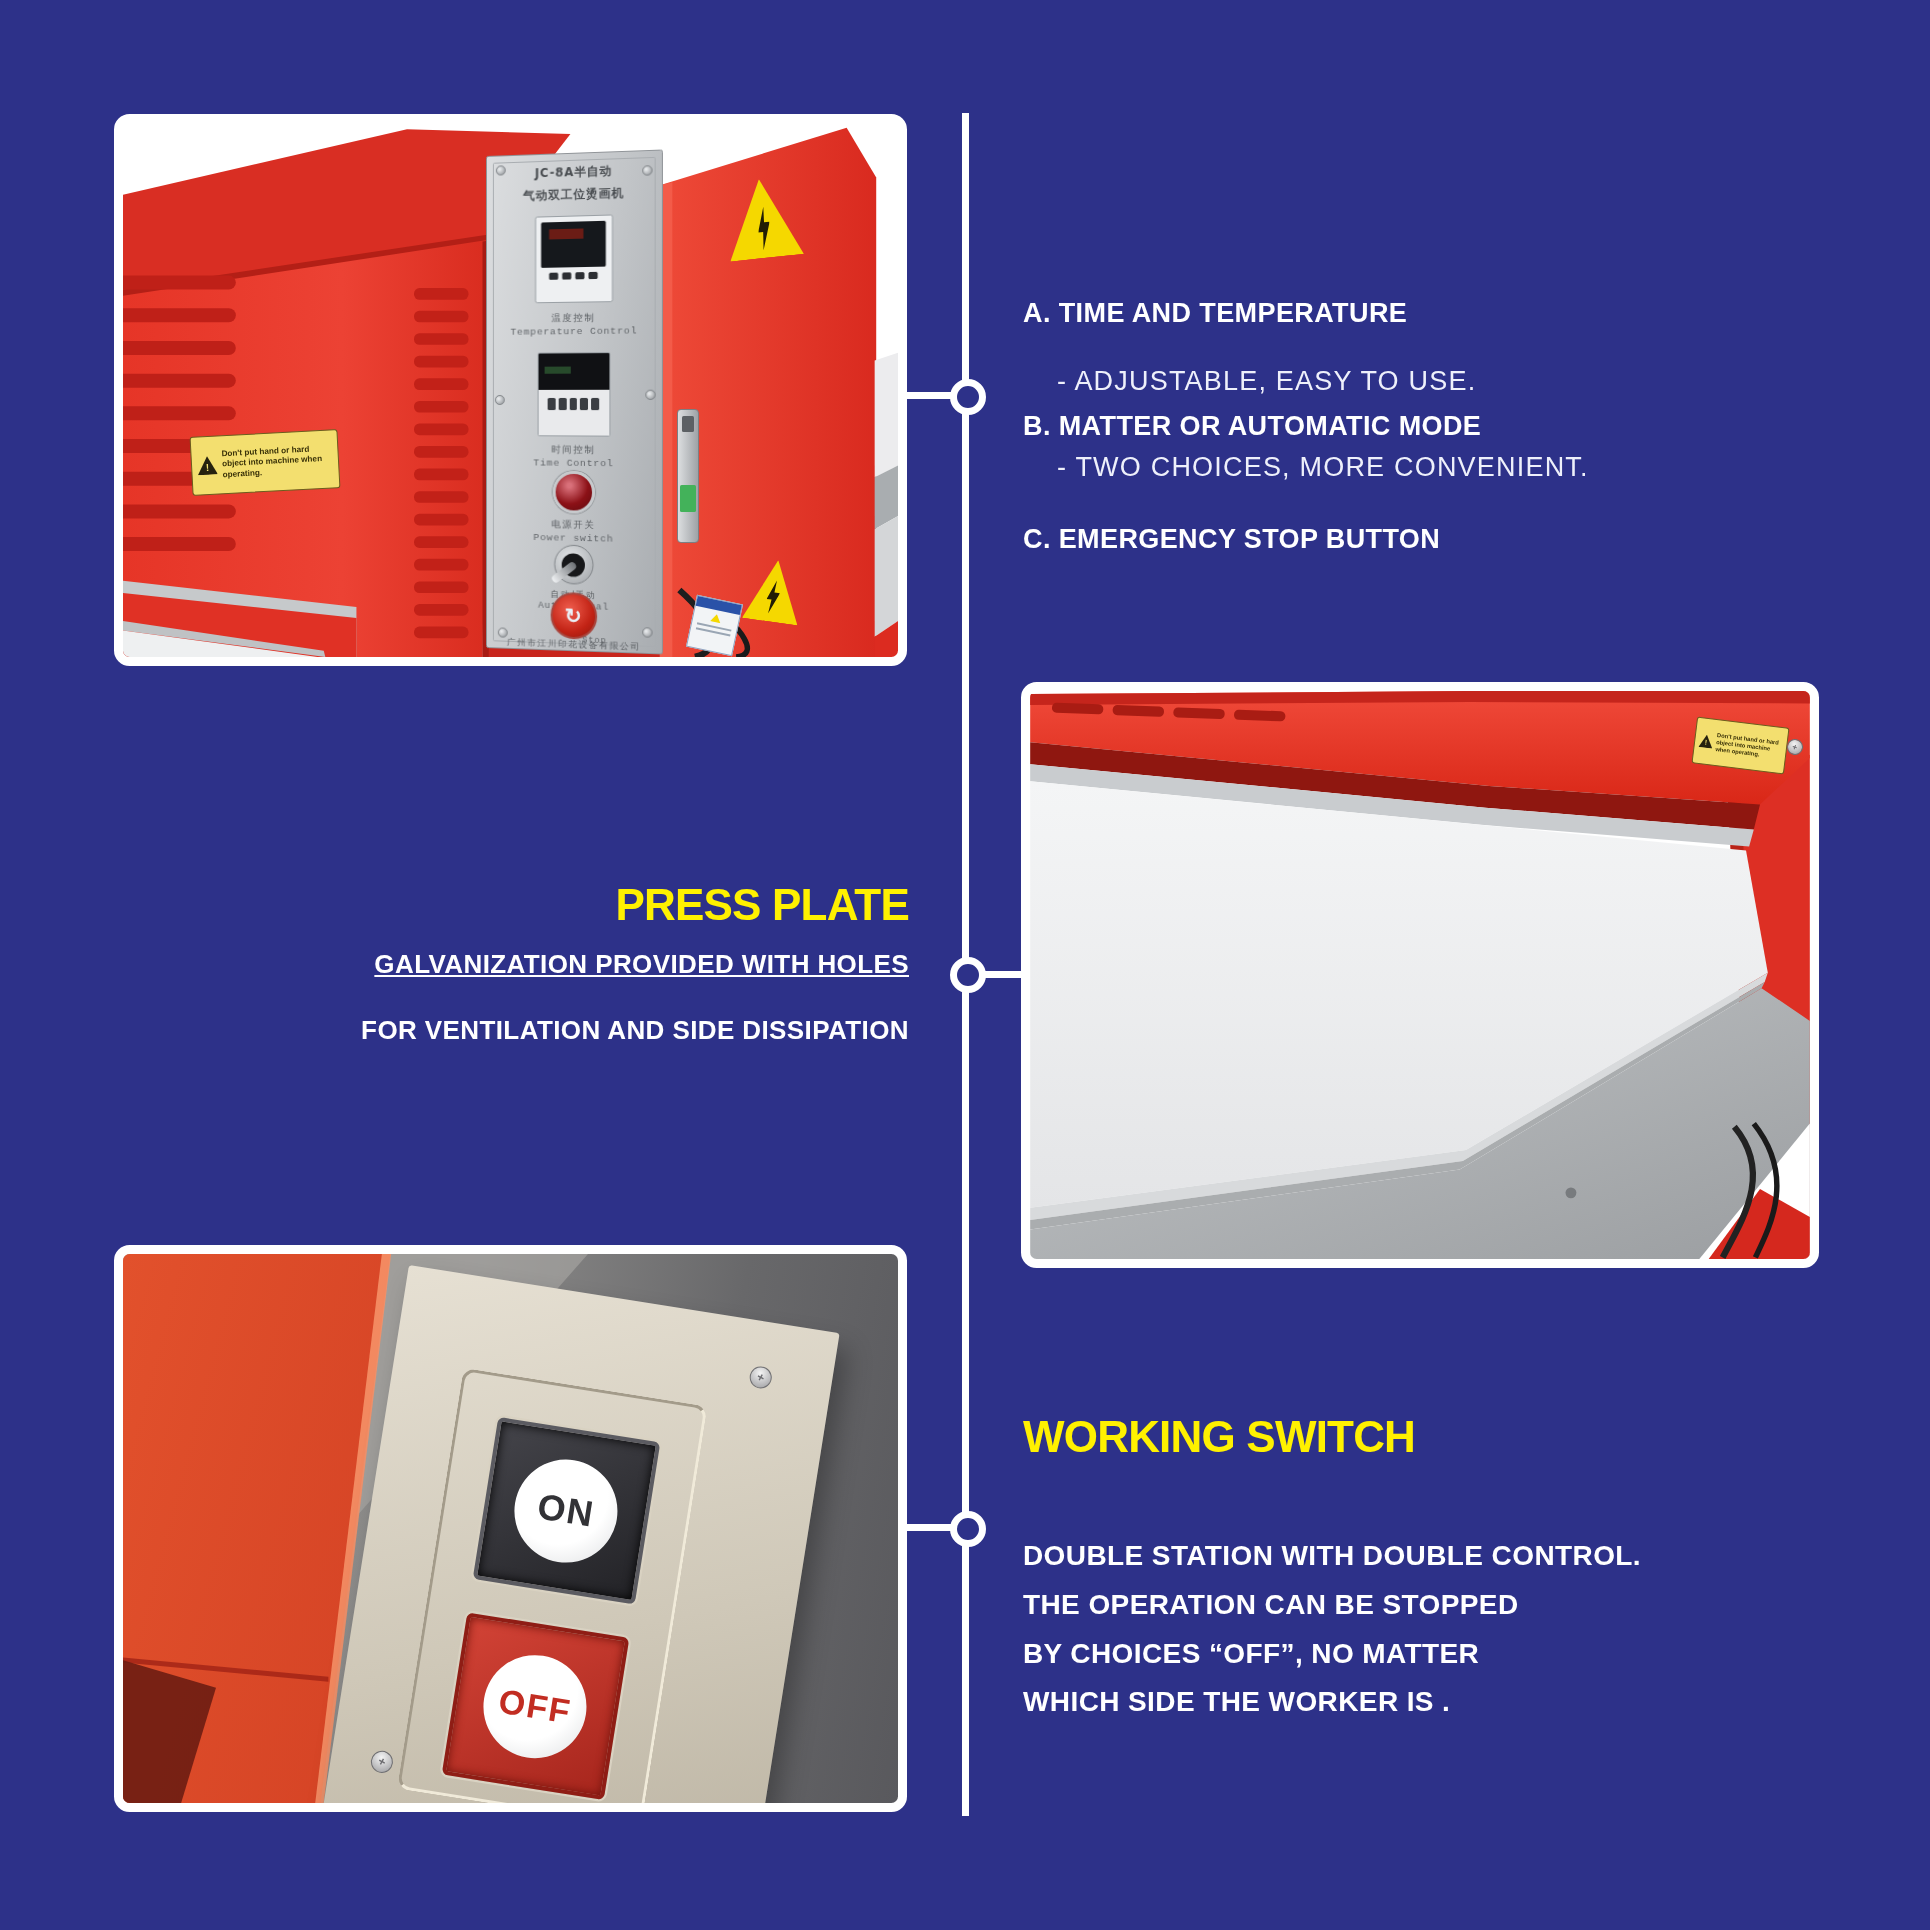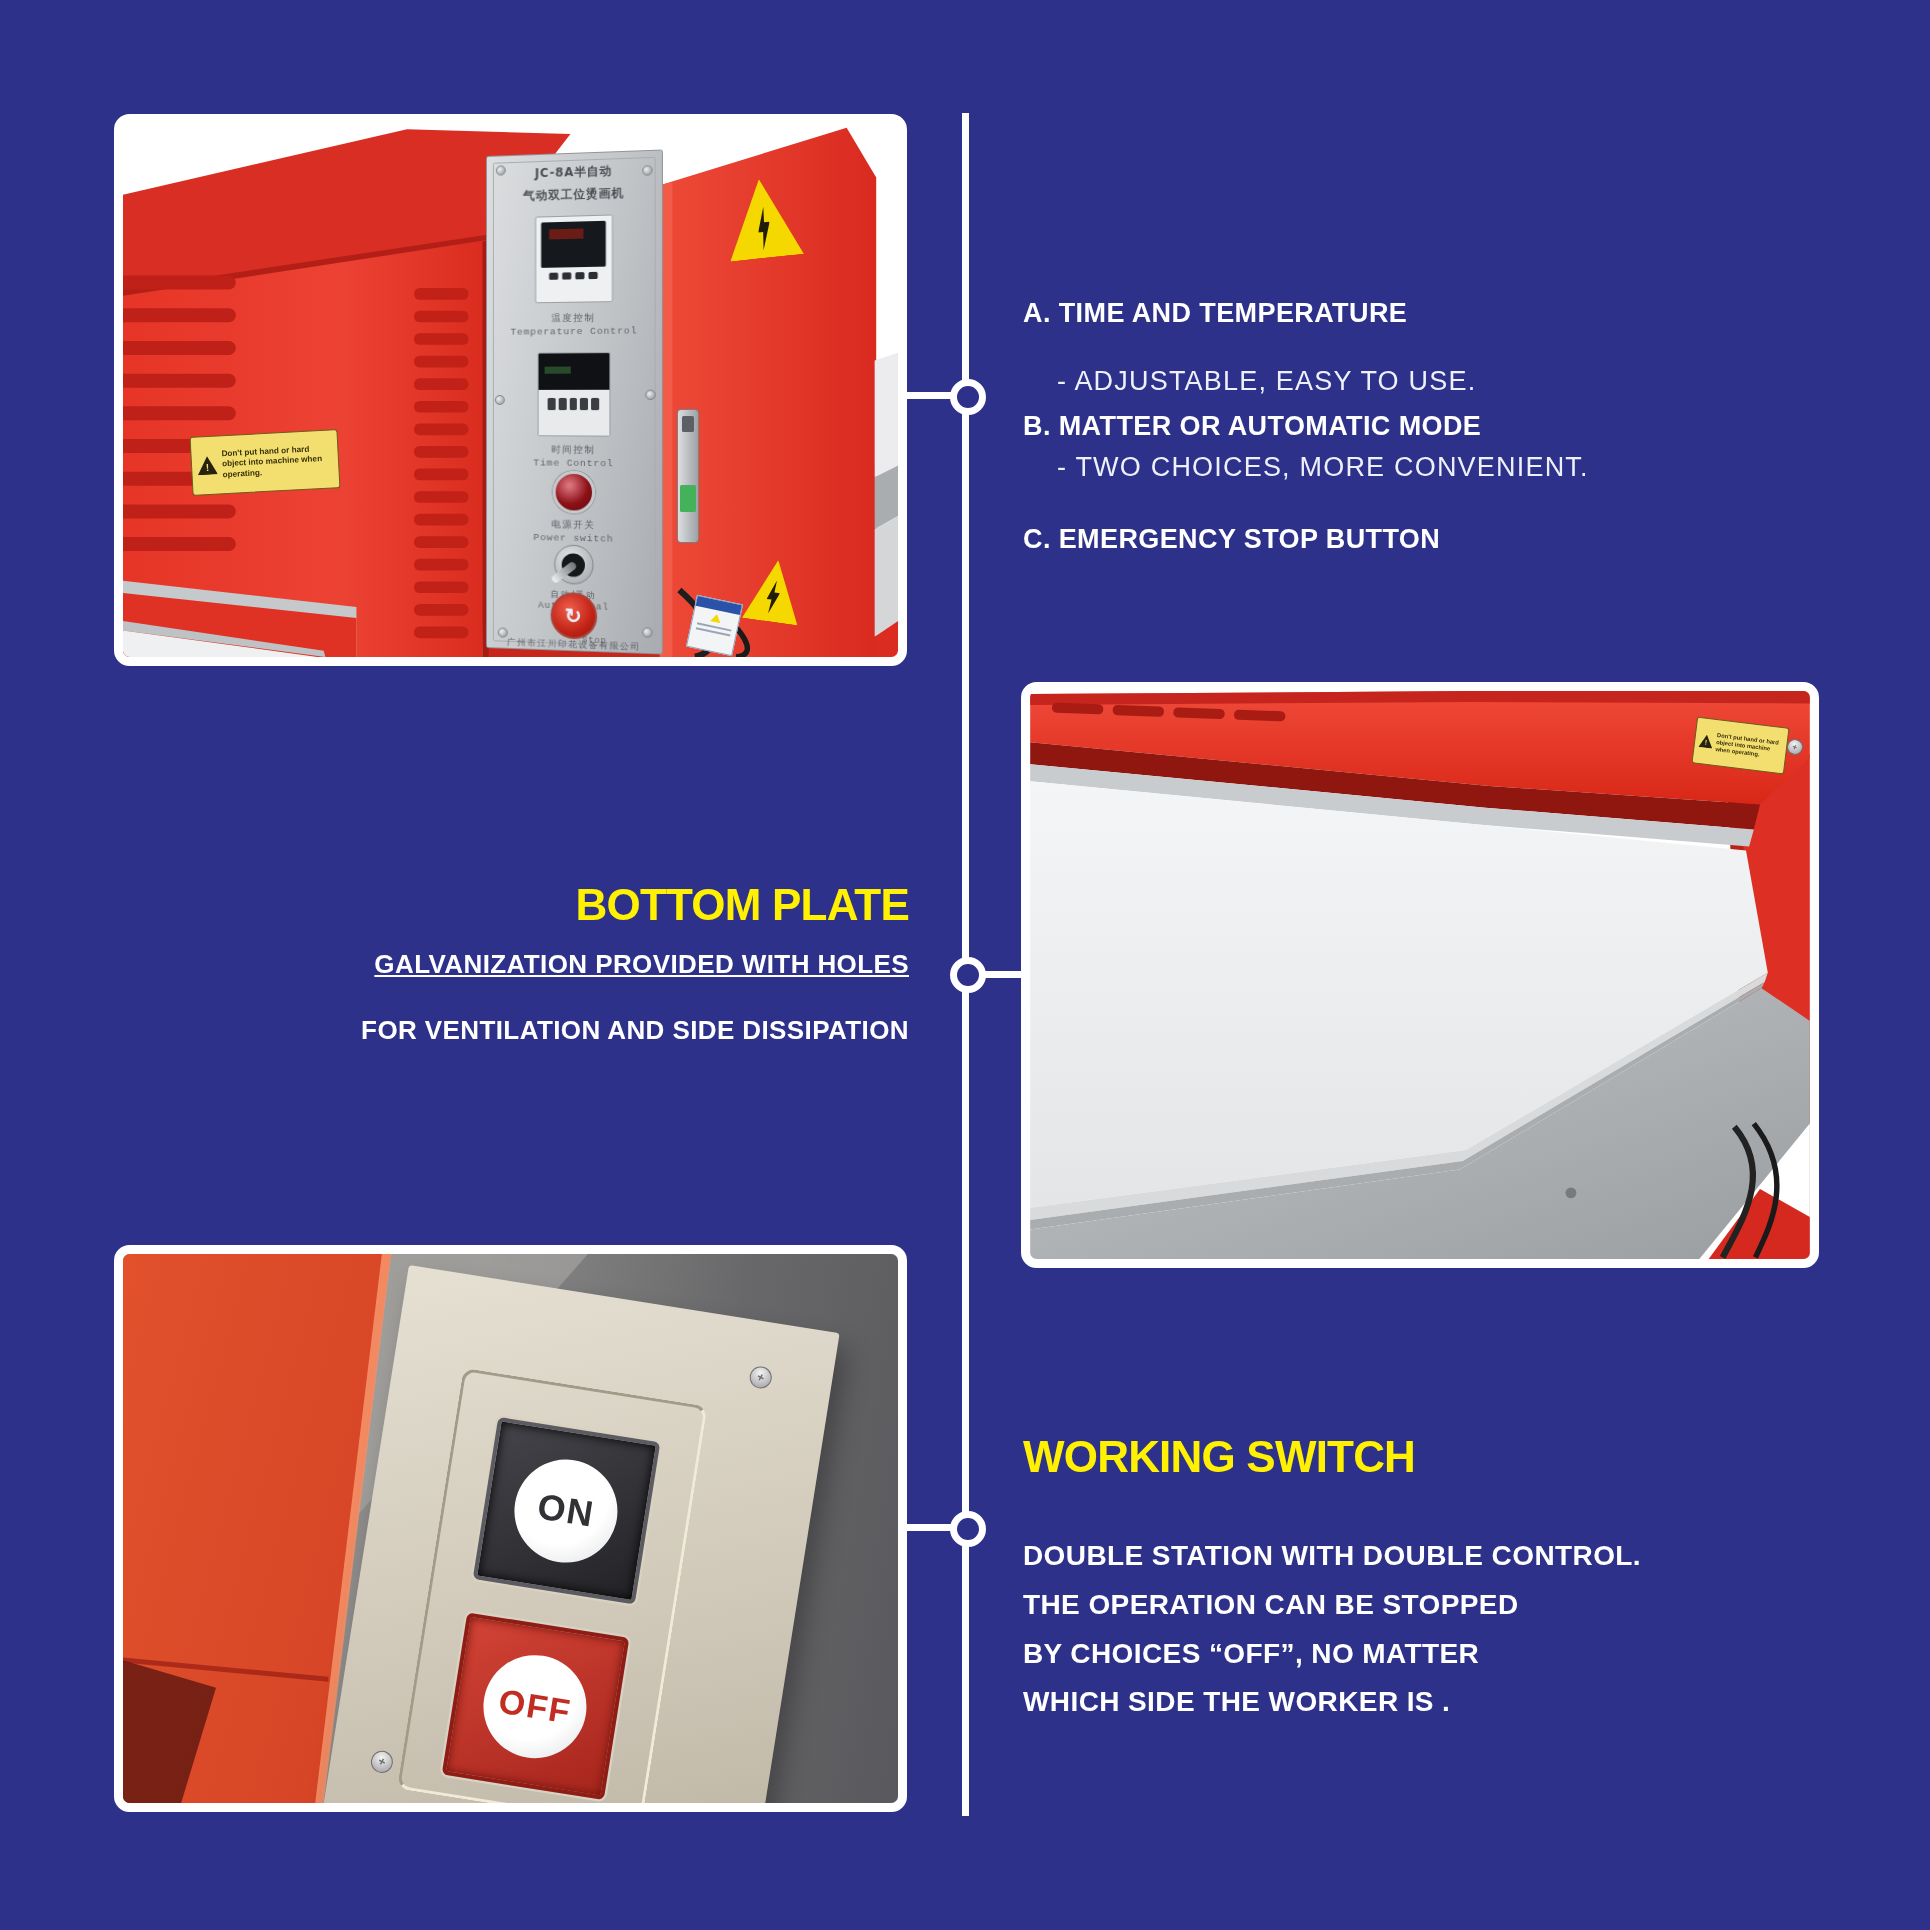--- a/index.html
+++ b/index.html
@@ -364,24 +364,24 @@
   <div class="node" style="left:950px;top:379px;"></div>
   <div class="node" style="left:950px;top:957px;"></div>
   <div class="node" style="left:950px;top:1511px;"></div>
 
   <div class="t-line dd-head" style="left:1023px;top:300px;">A. TIME AND TEMPERATURE</div>
   <div class="t-line dd-det" style="left:1057px;top:340px;margin-top:28px;">- ADJUSTABLE, EASY TO USE.</div>
   <div class="t-line dd-head" style="left:1023px;top:413px;">B. MATTER OR AUTOMATIC MODE</div>
   <div class="t-line dd-det" style="left:1057px;top:454px;">- TWO CHOICES, MORE CONVENIENT.</div>
   <div class="t-line dd-head" style="left:1023px;top:526px;">C. EMERGENCY STOP BUTTON</div>
 
-  <div class="t-line sec-title r-anchor" style="top:883px;">BOTTOM PLATE</div>
+  <div class="t-line sec-title r-anchor" style="top:883px;">PRESS PLATE</div>
   <div class="t-line bp-line r-anchor" style="top:951px;text-decoration:underline;">GALVANIZATION PROVIDED WITH HOLES</div>
   <div class="t-line bp-line r-anchor" style="top:1017px;">FOR VENTILATION AND SIDE DISSIPATION</div>
 
-  <div class="t-line sec-title" style="left:1023px;top:1415px;margin-top:20px;">WORKING SWITCH</div>
+  <div class="t-line sec-title" style="left:1023px;top:1415px;">WORKING SWITCH</div>
   <div class="t-line ws-line" style="left:1023px;top:1542px;">DOUBLE STATION WITH DOUBLE CONTROL.</div>
   <div class="t-line ws-line" style="left:1023px;top:1591px;">THE OPERATION CAN BE STOPPED</div>
   <div class="t-line ws-line" style="left:1023px;top:1640px;">BY CHOICES “OFF”, NO MATTER</div>
   <div class="t-line ws-line" style="left:1023px;top:1688px;">WHICH SIDE THE WORKER IS .</div>
 
 </div>
 
 
 </body></html>

